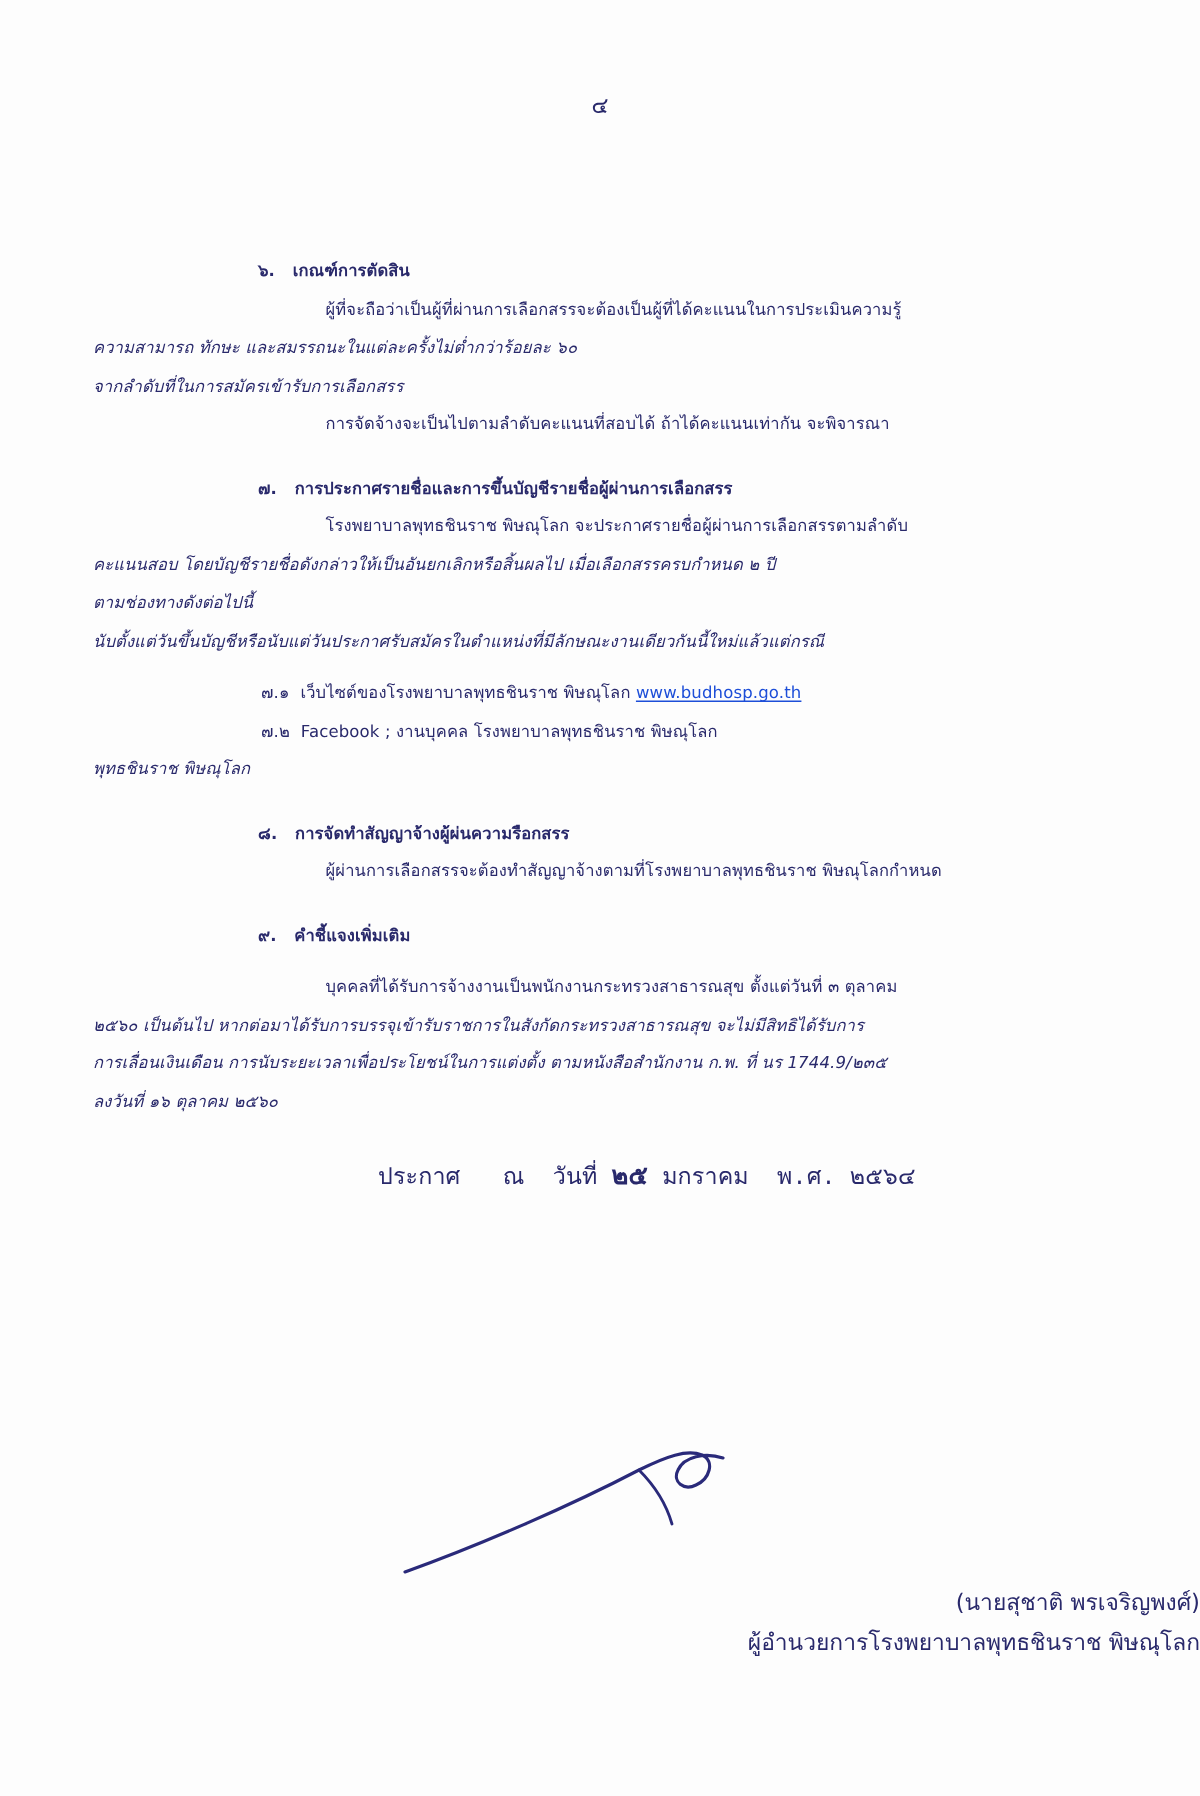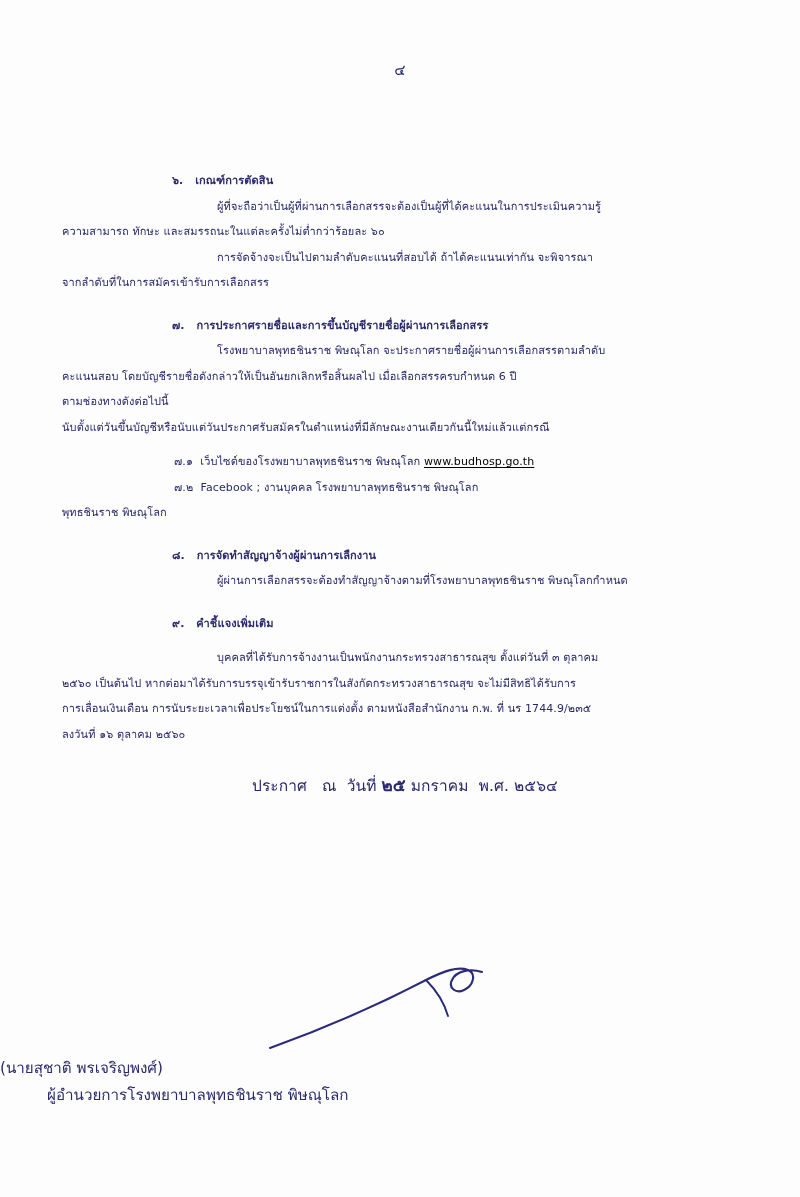--- a/index.html
+++ b/index.html
@@ -51,44 +51,46 @@
     padding-left: 110px;
   }
   .indent-body {
     padding-left: 155px;
   }
   .indent-sub {
     padding-left: 112px;
   }
   .flush {
     padding-left: 0;
+    font-style: italic;
   }
   .gap-sm { margin-top: 9px; }
   .gap-md { margin-top: 17px; }
   .link {
-    color: #000000;
+    color: #1d4ed8;
     text-decoration: underline;
     text-underline-offset: 2px;
   }
   .announce-line {
     padding-left: 190px;
     margin-top: 26px;
     font-size: 15.5px;
+    font-family: Liberation Mono, monospace;
   }
   .date-mark {
     position: relative;
     font-weight: bold;
     font-size: 17px;
   }
   .sig-block {
     position: absolute;
     left: 0;
     top: 960px;
     width: 800px;
-    text-align: left;
+    text-align: right;
   }
   .sig-svg {
     display: block;
     margin: 0 auto;
   }
   .sig-name {
     font-size: 15.2px;
     color: #29296b;
     margin-top: -4px;
   }
@@ -104,34 +106,34 @@
 
 <div class="page">
 
   <div class="page-number">๔</div>
 
   <div class="content">
 
     <div class="line indent-num heading"><span>๖.</span>&nbsp;&nbsp; <span>เกณฑ์การตัดสิน</span></div>
     <div class="line indent-body">ผู้ที่จะถือว่าเป็นผู้ที่ผ่านการเลือกสรรจะต้องเป็นผู้ที่ได้คะแนนในการประเมินความรู้</div>
     <div class="line flush">ความสามารถ ทักษะ และสมรรถนะในแต่ละครั้งไม่ต่ำกว่าร้อยละ ๖๐</div>
+    <div class="line flush">จากลำดับที่ในการสมัครเข้ารับการเลือกสรร</div>
     <div class="line indent-body">การจัดจ้างจะเป็นไปตามลำดับคะแนนที่สอบได้ ถ้าได้คะแนนเท่ากัน จะพิจารณา</div>
-    <div class="line flush">จากลำดับที่ในการสมัครเข้ารับการเลือกสรร</div>
 
     <div class="line indent-num heading gap-md"><span>๗.</span>&nbsp;&nbsp; <span>การประกาศรายชื่อและการขึ้นบัญชีรายชื่อผู้ผ่านการเลือกสรร</span></div>
     <div class="line indent-body">โรงพยาบาลพุทธชินราช พิษณุโลก จะประกาศรายชื่อผู้ผ่านการเลือกสรรตามลำดับ</div>
-    <div class="line flush">คะแนนสอบ โดยบัญชีรายชื่อดังกล่าวให้เป็นอันยกเลิกหรือสิ้นผลไป เมื่อเลือกสรรครบกำหนด 6 ปี</div>
+    <div class="line flush">คะแนนสอบ โดยบัญชีรายชื่อดังกล่าวให้เป็นอันยกเลิกหรือสิ้นผลไป เมื่อเลือกสรรครบกำหนด ๒ ปี</div>
     <div class="line flush">ตามช่องทางดังต่อไปนี้</div>
     <div class="line flush">นับตั้งแต่วันขึ้นบัญชีหรือนับแต่วันประกาศรับสมัครในตำแหน่งที่มีลักษณะงานเดียวกันนี้ใหม่แล้วแต่กรณี</div>
 
     <div class="line indent-sub gap-sm"><span>๗.๑</span>&nbsp; <span>เว็บไซต์ของโรงพยาบาลพุทธชินราช พิษณุโลก </span><a class="link" href="#">www.budhosp.go.th</a></div>
     <div class="line indent-sub"><span>๗.๒</span>&nbsp; <span>Facebook ; งานบุคคล โรงพยาบาลพุทธชินราช พิษณุโลก</span></div>
     <div class="line flush">พุทธชินราช พิษณุโลก</div>
 
-    <div class="line indent-num heading gap-md"><span>๘.</span>&nbsp;&nbsp; <span>การจัดทำสัญญาจ้างผู้ผ่านการเลืกงาน</span></div>
+    <div class="line indent-num heading gap-md"><span>๘.</span>&nbsp;&nbsp; <span>การจัดทำสัญญาจ้างผู้ผ่นความรือกสรร</span></div>
     <div class="line indent-body">ผู้ผ่านการเลือกสรรจะต้องทำสัญญาจ้างตามที่โรงพยาบาลพุทธชินราช พิษณุโลกกำหนด</div>
 
     <div class="line indent-num heading gap-md"><span>๙.</span>&nbsp;&nbsp; <span>คำชี้แจงเพิ่มเติม</span></div>
     <div class="line indent-body gap-sm">บุคคลที่ได้รับการจ้างงานเป็นพนักงานกระทรวงสาธารณสุข ตั้งแต่วันที่ ๓ ตุลาคม</div>
     <div class="line flush">๒๕๖๐ เป็นต้นไป หากต่อมาได้รับการบรรจุเข้ารับราชการในสังกัดกระทรวงสาธารณสุข จะไม่มีสิทธิได้รับการ</div>
     <div class="line flush">การเลื่อนเงินเดือน การนับระยะเวลาเพื่อประโยชน์ในการแต่งตั้ง ตามหนังสือสำนักงาน ก.พ. ที่ นร 1744.9/๒๓๕</div>
     <div class="line flush">ลงวันที่ ๑๖ ตุลาคม ๒๕๖๐</div>
 
     <div class="line announce-line"><span>ประกาศ   ณ  วันที่ </span><span class="date-mark">๒๕</span><span> มกราคม  พ.ศ. </span><span>๒๕๖๔</span></div>
 

